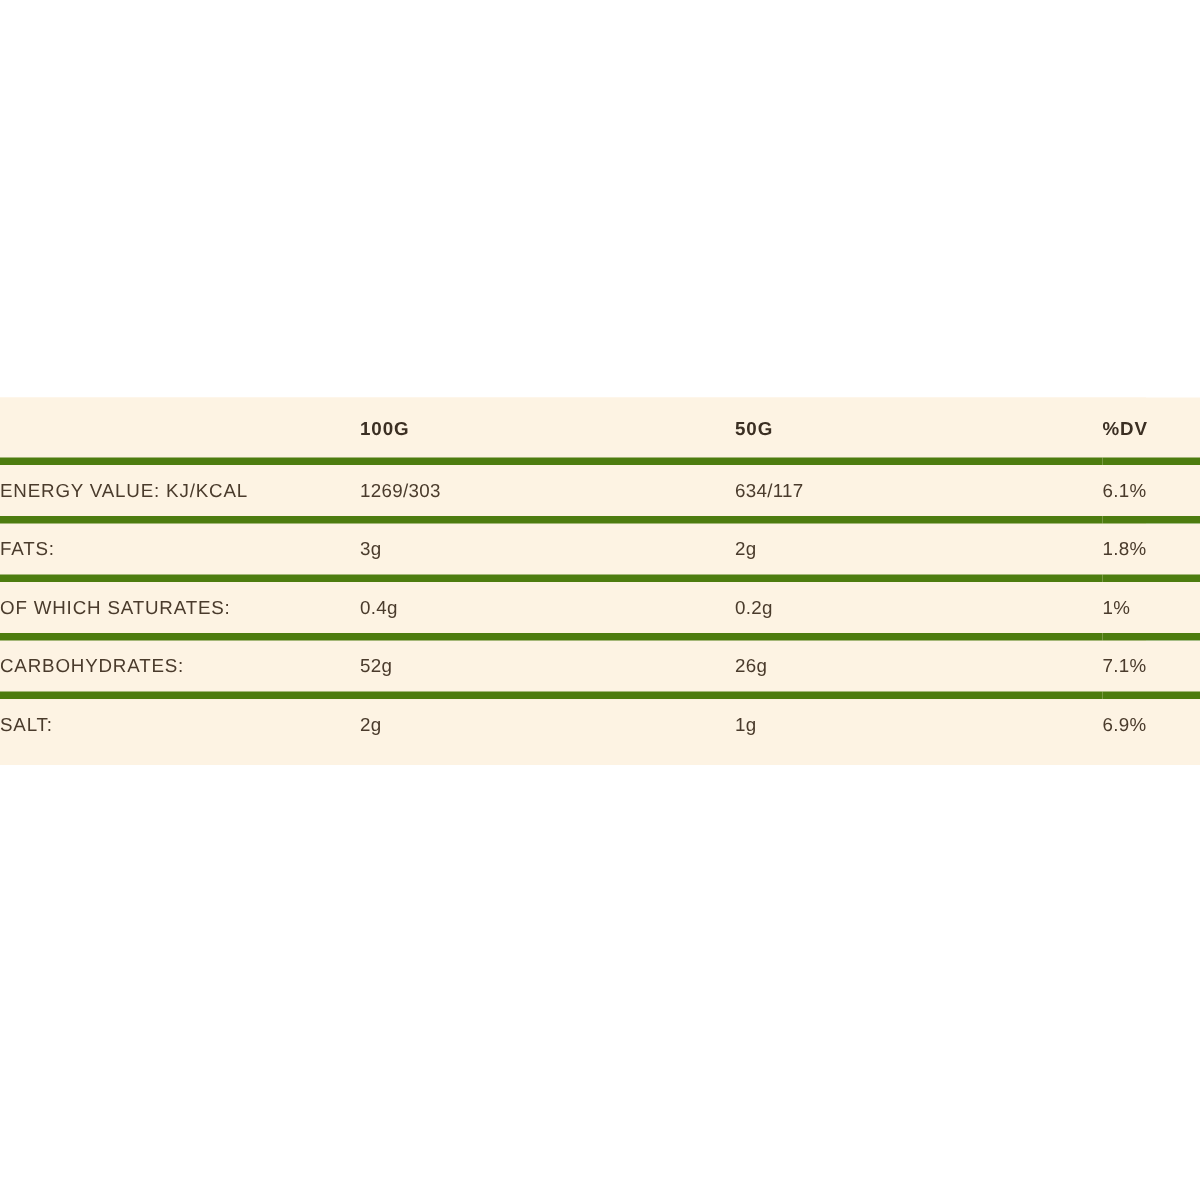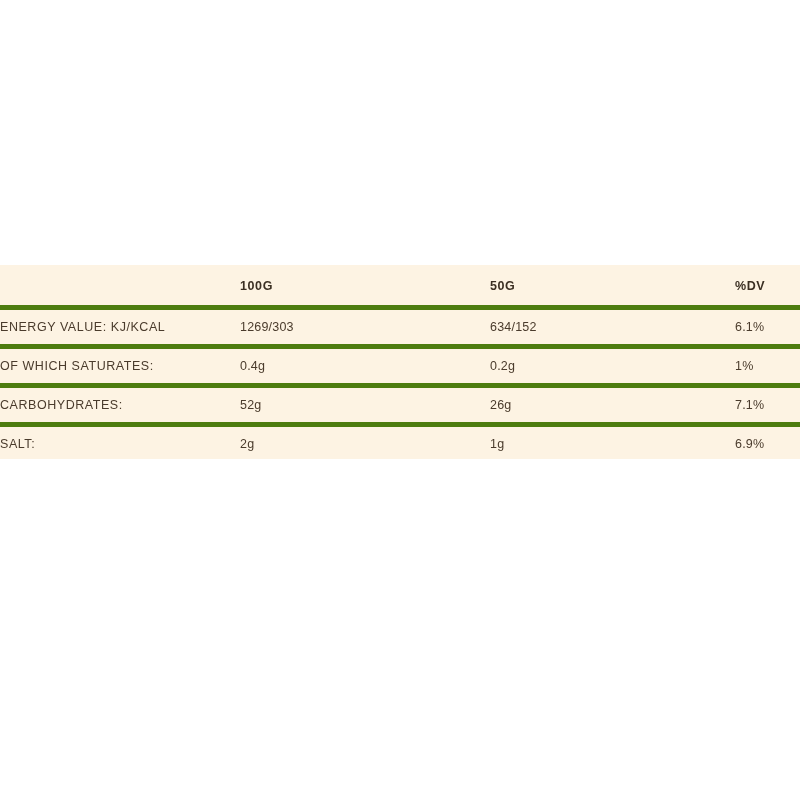--- a/index.html
+++ b/index.html
@@ -86,21 +86,21 @@
   }
 
   tbody td.td-dv {
     padding-left: 14px;
     color: #6d5c47;
     letter-spacing: 0.2px;
   }
 
   tbody tr:last-child td {
     border-bottom: none;
-    padding-bottom: 8px;
+    padding-bottom: 20px;
   }
 </style>
 </head>
 <body>
 
 <div class="page">
   <div class="nutrition-panel">
     <table class="nutrition-table">
       <colgroup>
         <col class="c-label">
@@ -113,22 +113,28 @@
           <th class="th-label"></th>
           <th class="th-100g">100G</th>
           <th class="th-50g">50G</th>
           <th class="th-dv">%DV</th>
         </tr>
       </thead>
       <tbody>
         <tr>
           <td class="td-label">ENERGY VALUE: KJ/KCAL</td>
           <td class="td-100g">1269/303</td>
-          <td class="td-50g">634/152</td>
+          <td class="td-50g">634/117</td>
           <td class="td-dv">6.1%</td>
+        </tr>
+        <tr>
+          <td class="td-label">FATS:</td>
+          <td class="td-100g">3g</td>
+          <td class="td-50g">2g</td>
+          <td class="td-dv">1.8%</td>
         </tr>
         <tr>
           <td class="td-label">OF WHICH SATURATES:</td>
           <td class="td-100g">0.4g</td>
           <td class="td-50g">0.2g</td>
           <td class="td-dv">1%</td>
         </tr>
         <tr>
           <td class="td-label">CARBOHYDRATES:</td>
           <td class="td-100g">52g</td>

